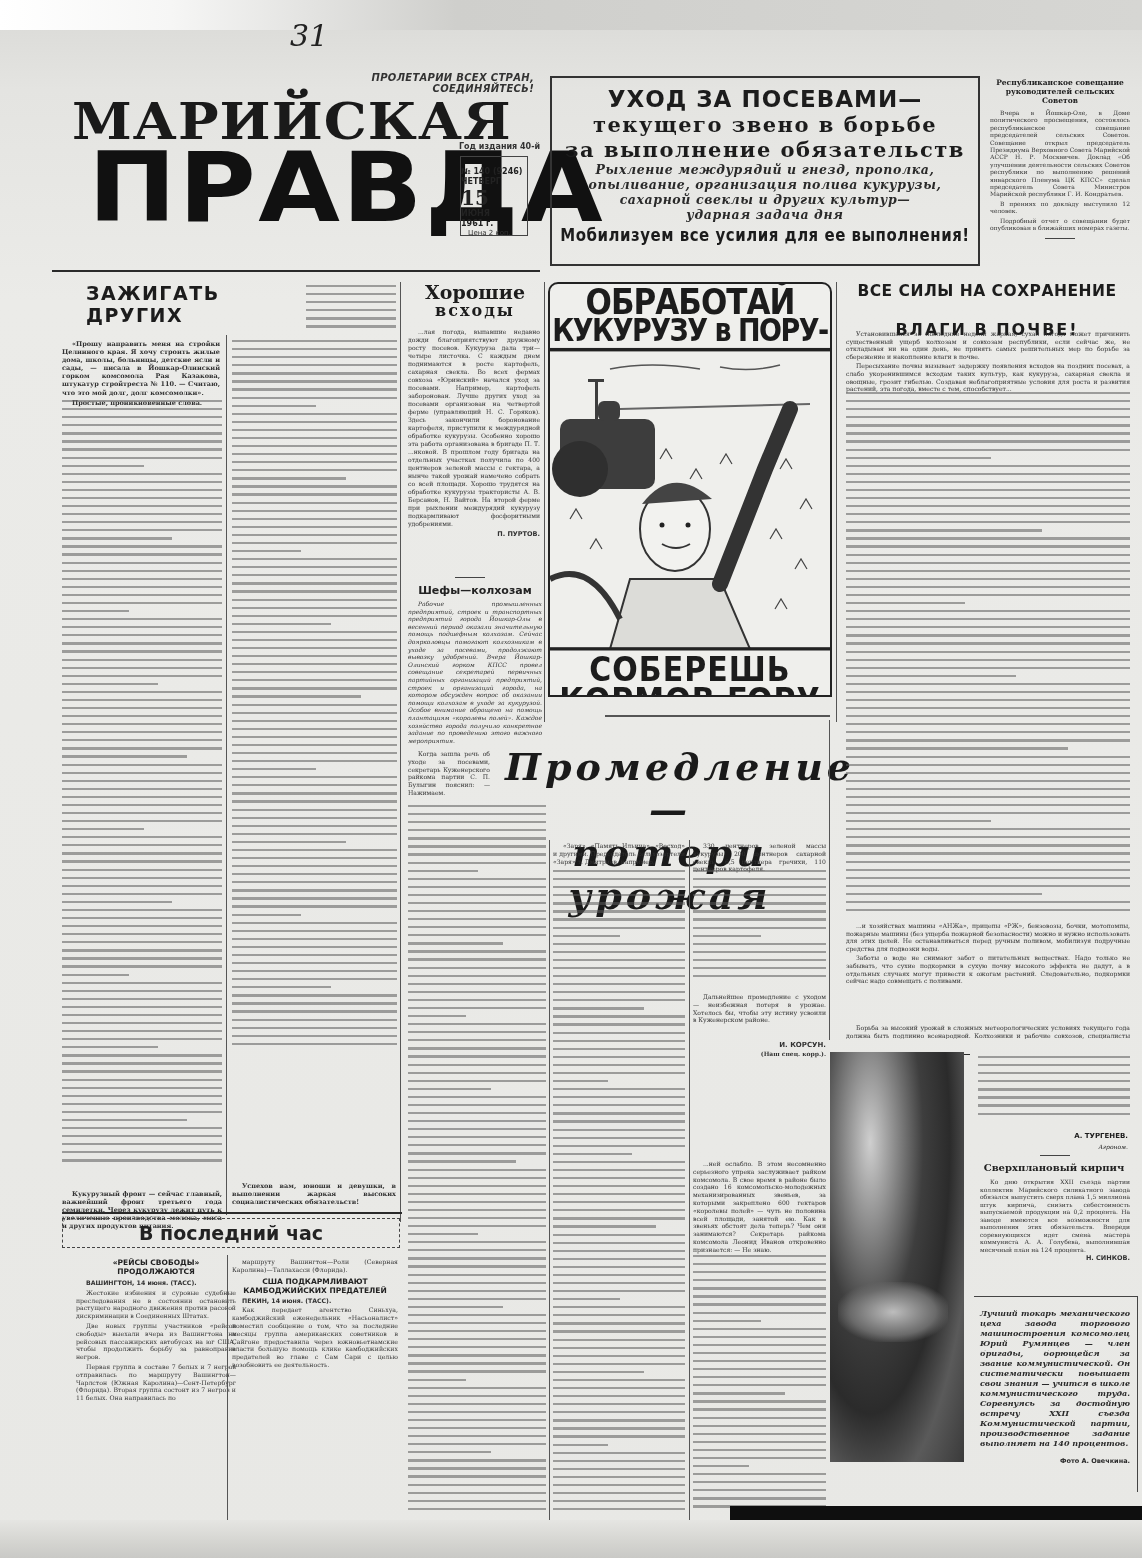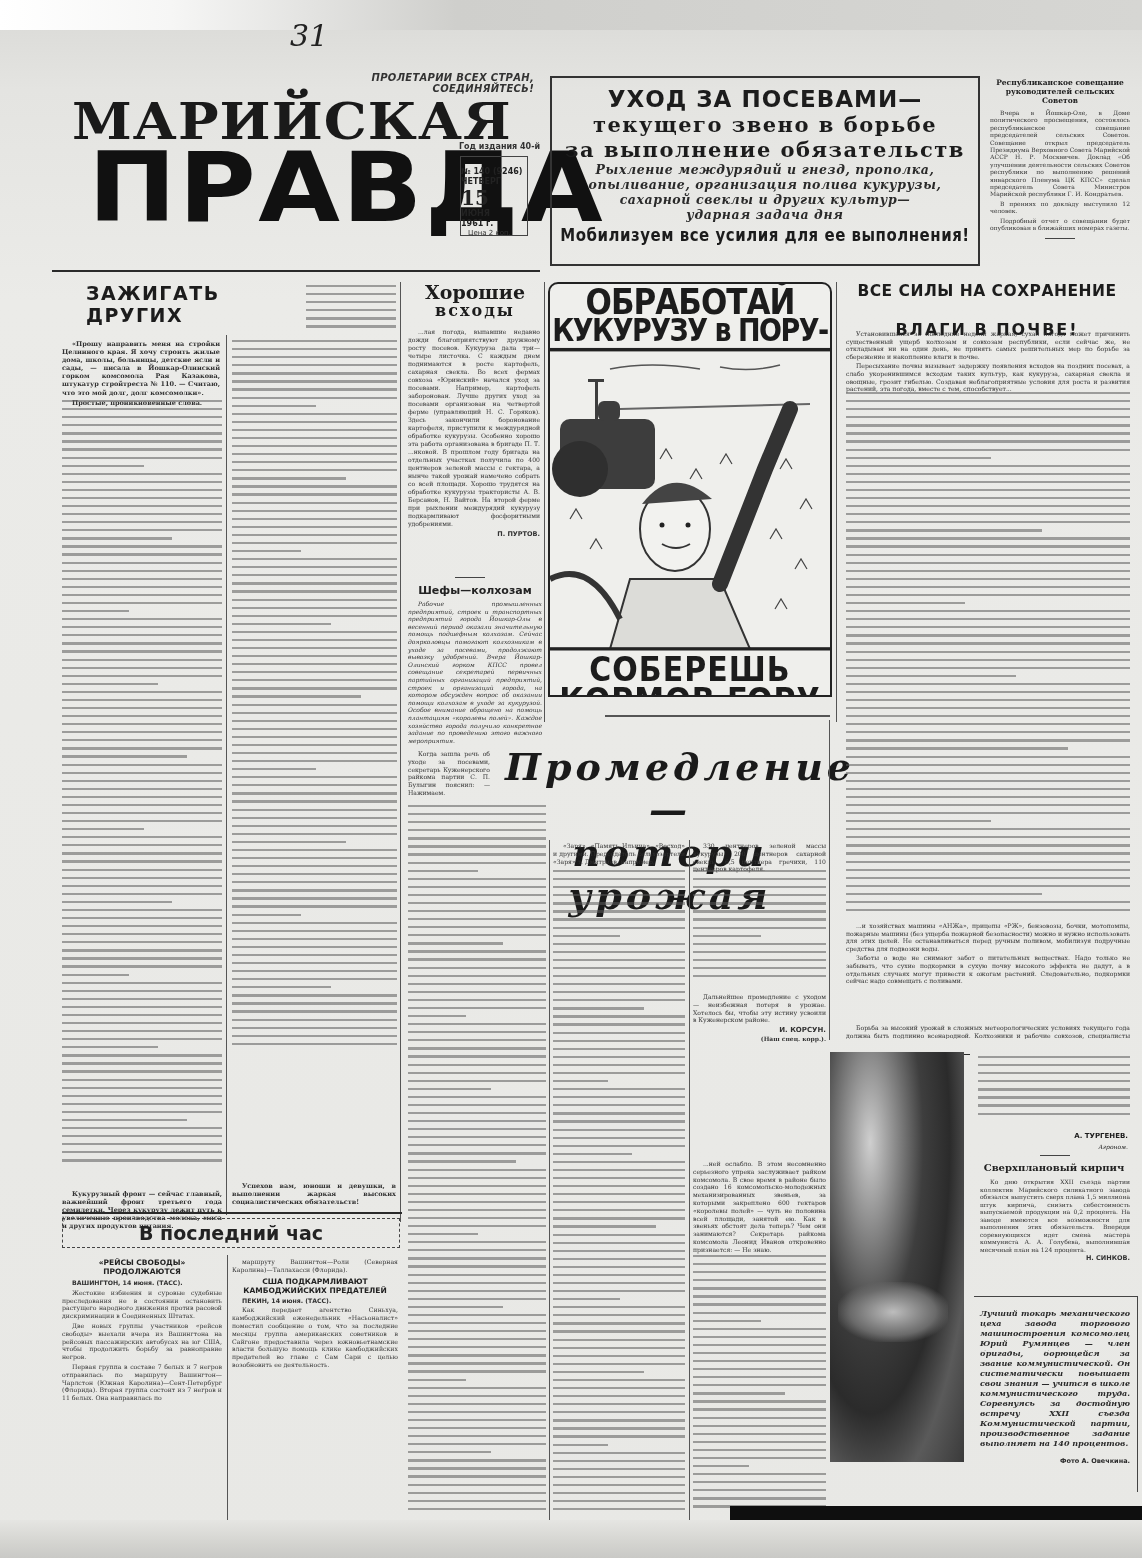--- a/index.html
+++ b/index.html
@@ -539,21 +539,21 @@
       <div class="ln"></div>
       <div class="ln" style="width: 51%;"></div>
       <div class="ln"></div>
       <div class="ln"></div>
       <div class="ln"></div>
       <div class="ln"></div>
       <div class="ln"></div>
     </div>
   <div class="txt" style="position:absolute;left:693px;top:993px;width:133px;font-size:6.1px;line-height:7.8px;">
     <p>Дальнейшее промедление с уходом — неизбежная потеря в урожае. Хотелось бы, чтобы эту истину усвоили в Куженерском районе.</p>
-    <div style="text-align:right;font-family:'DejaVu Sans',sans-serif;font-weight:bold;font-size:7px;margin-top:3px;">И. КОРСУН.</div>
+    <div style="text-align:right;font-family:'DejaVu Sans',sans-serif;font-weight:bold;font-size:7px;margin-top:18px;">И. КОРСУН.</div>
     <div style="text-align:right;font-weight:bold;font-size:6px;">(Наш спец. корр.).</div>
   </div>
   <div class="txt" style="position:absolute;left:693px;top:1160px;width:133px;font-size:6.1px;line-height:7.8px;">
     <p>...ней ослабло. В этом несомненно серьезного упрека заслуживает райком комсомола. В свое время в районе было создано 16 комсомольско-молодежных механизированных звеньев, за которыми закреплено 600 гектаров «королевы полей» — чуть не половина всей площади, занятой ею. Как в звеньях обстоят дела теперь? Чем они занимаются? Секретарь райкома комсомола Леонид Иванов откровенно признается: — Не знаю.</p>
   </div>
   <div class="lines" style="left:693px;top:1255px;width:133px;height:265px;">
       <div class="ln"></div>
       <div class="ln"></div>
       <div class="ln"></div>
       <div class="ln"></div>
@@ -697,21 +697,21 @@
 
   <div class="boxframe" style="left:974px;top:1296px;width:164px;height:196px;border-style:solid;border-left:none;border-bottom:none;"></div>
   <div class="caption">
     <div>Лучший токарь механического цеха завода торгового машиностроения комсомолец Юрий Румянцев — член бригады, борющейся за звание коммунистической. Он систематически повышает свои знания — учится в школе коммунистического труда. Соревнуясь за достойную встречу XXII съезда Коммунистической партии, производственное задание выполняет на 140 процентов.</div>
     <div style="text-align:right;font-style:normal;font-family:'DejaVu Sans',sans-serif;font-size:6.5px;margin-top:8px;">Фото А. Овечкина.</div>
   </div>
 
   <div class="rule" style="left:62px;top:1212px;width:340px;height:2px;"></div>
   <div class="boxframe" style="left:62px;top:1218px;width:338px;height:30px;"></div>
   <div class="smallhead" style="position:absolute;left:62px;top:1222px;width:338px;font-size:19px;">В последний час</div>
-  <div style="position:absolute;left:62px;top:1258px;width:160px;">
+  <div style="position:absolute;left:76px;top:1258px;width:160px;">
     <div class="smallhead" style="font-size:7.5px;line-height:9px;">«РЕЙСЫ СВОБОДЫ» ПРОДОЛЖАЮТСЯ</div>
     <div class="txt" style="font-size:6.2px;line-height:7.8px;margin-top:3px;">
       <p style="font-family:'DejaVu Sans',sans-serif;font-weight:bold;">ВАШИНГТОН, 14 июня. (ТАСС).</p>
       <p>Жестокие избиения и суровые судебные преследования не в состоянии остановить растущего народного движения против расовой дискриминации в Соединенных Штатах.</p>
       <p>Две новых группы участников «рейсов свободы» выехали вчера из Вашингтона на рейсовых пассажирских автобусах на юг США, чтобы продолжить борьбу за равноправие негров.</p>
       <p>Первая группа в составе 7 белых и 7 негров отправилась по маршруту Вашингтон—Чарлстон (Южная Каролина)—Сент-Петербург (Флорида). Вторая группа состоит из 7 негров и 11 белых. Она направилась по</p>
     </div>
   </div>
   <div style="position:absolute;left:232px;top:1258px;width:166px;">
     <div class="txt" style="font-size:6.2px;line-height:7.8px;">

